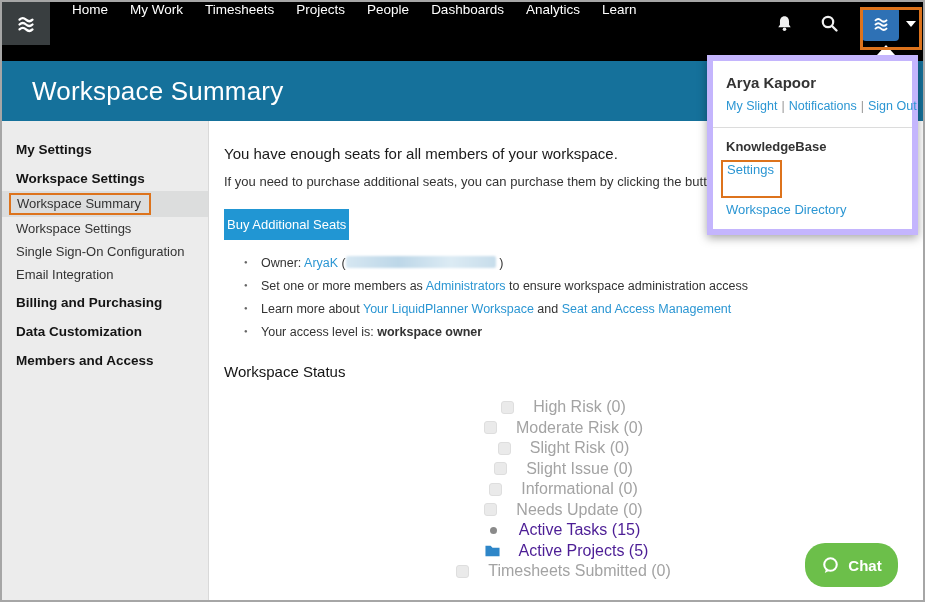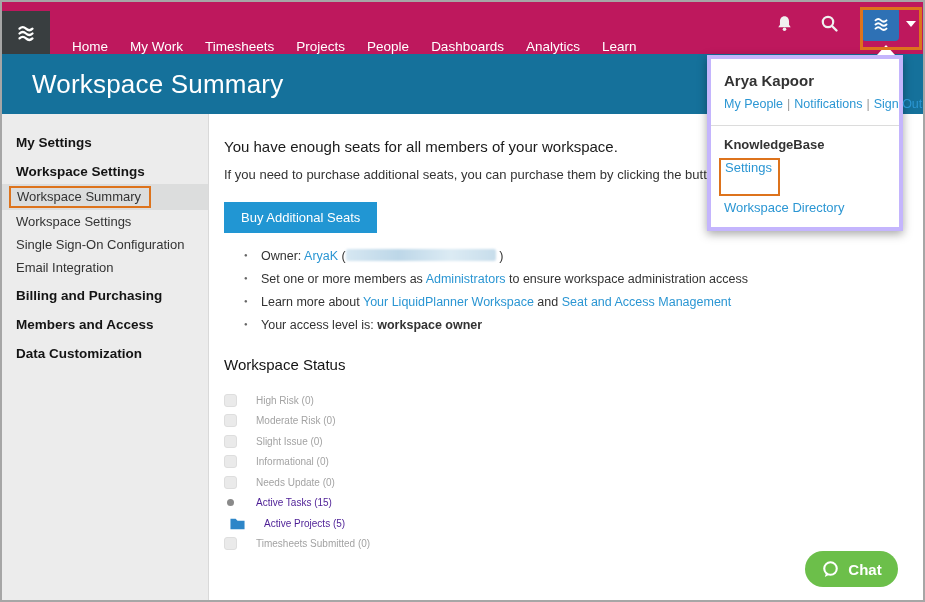--- a/index.html
+++ b/index.html
@@ -5,21 +5,21 @@
   * { box-sizing: border-box; }
   html,body { margin:0; padding:0; }
   body {
     width:925px; height:602px; position:relative;
     font-family:"Liberation Sans", sans-serif;
     background:#fff; overflow:hidden;
   }
   .frame { position:absolute; inset:0; border:2px solid #a6a6a6; overflow:hidden; background:#fff; }
 
   
-  .topnav { height:52px; background:#be185d; display:flex; align-items:flex-end; position:relative; }
+  .topnav { height:59px; background:#000000; display:flex; align-items:flex-start; position:relative; }
   .logo-box { width:48px; height:43px; background:#393e40; display:flex; align-items:center; justify-content:center; flex:0 0 auto; }
   .nav-items { display:flex; align-items:center; margin-left:22px; gap:22px; }
   .nav-item { color:#fff; font-size:13.5px; cursor:pointer; white-space:nowrap; }
   .nav-right { position:absolute; right:0; top:0; height:43px; display:flex; align-items:center; }
   .icon-btn { display:flex; align-items:center; justify-content:center; cursor:pointer; }
   .bell-btn { margin-right:26px; }
   .search-btn { margin-right:23px; }
   .avatar-group { display:flex; align-items:center; margin-right:7px; }
   .avatar { width:37px; height:34px; border-radius:4px; background:#2e71b5; display:flex; align-items:center; justify-content:center; cursor:pointer; }
   .avatar-caret { width:0; height:0; border-left:5px solid transparent; border-right:5px solid transparent; border-top:6px solid #fff; margin-left:7px; cursor:pointer; }
@@ -32,49 +32,49 @@
   .body-row { display:flex; height:calc(100% - 103px); }
   .sidebar { width:207px; background:#ececec; border-right:1px solid #d9d9d9; padding-top:12px; flex:0 0 auto; }
   .side-header { font-weight:bold; font-size:13.5px; color:#141414; padding:9px 14px 5px 14px; cursor:pointer; }
   .side-item { font-size:13px; color:#333; padding:4px 14px; cursor:pointer; }
   .side-item.selected { background:#dcdddd; padding-top:2px; padding-bottom:2px; }
   .side-item.selected .sel-wrap { display:inline-block; border:2px solid #dd731c; padding:1px 8px 2px 6px; margin-left:-7px; }
 
   .content { flex:1; background:#fff; padding:24px 20px 0 15px; position:relative; }
   .seats-title { font-weight:normal; font-size:15px; color:#1a1a1a; margin:0 0 12px 0; }
   .seats-body { font-size:13px; color:#333; margin:0 0 20px 0; }
-  .buy-btn { background:#2196d3; color:#fff; border:none; border-radius:0; font-size:13px; padding:8px 17px; cursor:pointer; font-family:inherit; }
+  .buy-btn { background:#2196d3; color:#fff; border:none; border-radius:0; font-size:13px; padding:8px 3px; cursor:pointer; font-family:inherit; }
   .ws-heading { font-size:15.5px; font-weight:bold; color:#141414; margin:26px 0 15px 0; }
   .redacted-gray { display:inline-block; width:56px; height:12px; border-radius:2px; vertical-align:-1px;
       background:linear-gradient(90deg,#8f8f8f,#b9b9b9 40%,#969696 75%,#adadad); filter:blur(1px); }
   .redacted-blue { display:inline-block; width:150px; height:12px; border-radius:2px; vertical-align:-1px;
       background:linear-gradient(90deg,#d6e7f2,#bdd7e8 35%,#dcebf4 70%,#c7ddeb); filter:blur(1px); }
   ul.bullets { list-style:none; margin:16px; padding:0; }
   ul.bullets li { position:relative; padding-left:21px; font-size:12.5px; color:#333; margin-bottom:9px; }
   ul.bullets li::before { content:"●"; position:absolute; left:4px; top:3px; font-size:6px; color:#666; }
   .seg-link { color:#2b96d3; cursor:pointer; }
   .seg-bold { font-weight:bold; }
   .status-heading { font-size:15px; font-weight:normal; color:#141414; margin:24px 0 17px 0; }
-  .status-row { display:flex; align-items:center; height:20.5px; font-size:10px; gap:19px; }
+  .status-row { display:flex; align-items:center; height:20.5px; font-size:16px; gap:19px;justify-content:center; }
   .status-row.muted { color:#a3a3a3; }
   .status-row.link { color:#4c1d95; cursor:pointer; }
   .cb-icon { width:13px; height:13px; border-radius:3px; background:#eaeaea; border:1px solid #dedede; flex:0 0 auto; }
   .dot-icon { width:13px; height:13px; display:flex; align-items:center; justify-content:center; flex:0 0 auto; }
   .dot-icon::after { content:""; width:7px; height:7px; border-radius:50%; background:#8a8a8a; display:block; }
   .folder-icon { width:15px; height:13px; flex:0 0 auto; margin-left:3px; }
   .status-row.indent { margin-left:3px; }
 
   
-  .chat-btn { position:absolute; right:25px; bottom:13px; width:93px; height:36px; border-radius:20px;
+  .chat-btn { position:absolute; right:25px; bottom:13px; width:93px; height:44px; border-radius:20px;
       background:#6cbf4a; display:flex; align-items:center; justify-content:center; gap:8px;
       color:#fff; font-size:15px; font-weight:bold; cursor:pointer; border:none; z-index:30; }
 
   
-  .dropdown { position:absolute; left:705px; top:53px; width:196px; background:#fff;
-      border:4px solid #c4b5fd; box-shadow:0 3px 9px rgba(0,0,0,0.35); z-index:50; padding:13px 12px 12px 13px; }
+  .dropdown { position:absolute; left:705px; top:53px; width:211px; background:#fff;
+      border:6px solid #c4b5fd; box-shadow:0 3px 9px rgba(0,0,0,0.35); z-index:50; padding:13px 12px 12px 13px; }
   .dd-name { font-size:15px; font-weight:bold; color:#333; margin-bottom:8px; }
   .dd-links { font-size:12.5px; margin-bottom:14px; white-space:nowrap; }
   .dd-links .lnk { color:#2b96d3; cursor:pointer; }
   .dd-links .sep { color:#999; margin:0 4px; }
   .dd-divider { border-top:1px solid #dcdcdc; margin:0 -12px 11px -13px; }
   .dd-workspace { font-size:13px; font-weight:bold; color:#333; margin-bottom:6px; }
   .dd-settings { display:inline-block; font-size:13px; color:#2b96d3; cursor:pointer;
       border:2px solid #dd731c; padding:0 6px 19px 4px; margin-left:-5px; margin-bottom:4px; }
   .dd-directory { font-size:13px; color:#2b96d3; cursor:pointer; }
   .dd-caret { position:absolute; left:875px; top:43px; width:0; height:0; z-index:60;
@@ -142,22 +142,22 @@
 
   <div class="body-row">
     <div class="sidebar">
         <div class="side-header">My Settings</div>
         <div class="side-header">Workspace Settings</div>
         <div class="side-item selected"><span class="sel-wrap">Workspace Summary</span></div>
         <div class="side-item">Workspace Settings</div>
         <div class="side-item">Single Sign-On Configuration</div>
         <div class="side-item">Email Integration</div>
         <div class="side-header">Billing and Purchasing</div>
+        <div class="side-header">Data Customization</div>
         <div class="side-header">Members and Access</div>
-        <div class="side-header">Data Customization</div>
       </div>
 
     <div class="content">
       <p class="seats-title">You have enough seats for all members of your workspace.</p>
       <p class="seats-body">If you need to purchase additional seats, you can purchase them by clicking the button below.</p>
       <button class="buy-btn">Buy Additional Seats</button>
 
 
       <ul class="bullets">
           <li><span>Owner: </span><span class="seg-link">AryaK</span><span> (</span><span class="redacted-blue"></span><span> )</span></li>
@@ -171,20 +171,24 @@
           <div class="status-row muted">
             <span class="cb-icon"></span>
             <span>High Risk (0)</span>
           </div>
           <div class="status-row muted">
             <span class="cb-icon"></span>
             <span>Moderate Risk (0)</span>
           </div>
           <div class="status-row muted">
             <span class="cb-icon"></span>
+            <span>Slight Risk (0)</span>
+          </div>
+          <div class="status-row muted">
+            <span class="cb-icon"></span>
             <span>Slight Issue (0)</span>
           </div>
           <div class="status-row muted">
             <span class="cb-icon"></span>
             <span>Informational (0)</span>
           </div>
           <div class="status-row muted">
             <span class="cb-icon"></span>
             <span>Needs Update (0)</span>
           </div>
@@ -211,21 +215,21 @@
       <circle cx="10" cy="9" r="6.6" fill="none" stroke="#fff" stroke-width="2.2"></circle>
       <path d="M5.5 13.5 L4 18 L9 15.3 Z" fill="#fff"></path>
     </svg>
     <span>Chat</span>
   </div>
 
   <div class="dd-caret"></div>
   <div class="dropdown">
     <div class="dd-name">Arya Kapoor</div>
     <div class="dd-links">
-      <span class="lnk">My People</span><span class="sep">|</span><span class="lnk">Notifications</span><span class="sep">|</span><span class="lnk">Sign Out</span>
+      <span class="lnk">My Slight</span><span class="sep">|</span><span class="lnk">Notifications</span><span class="sep">|</span><span class="lnk">Sign Out</span>
     </div>
     <div class="dd-divider"></div>
     <div class="dd-workspace">KnowledgeBase</div>
     <div>
       <span class="dd-settings">Settings</span>
     </div>
     <div class="dd-directory">Workspace Directory</div>
   </div>
 
   <div class="annot-avatar"></div>

